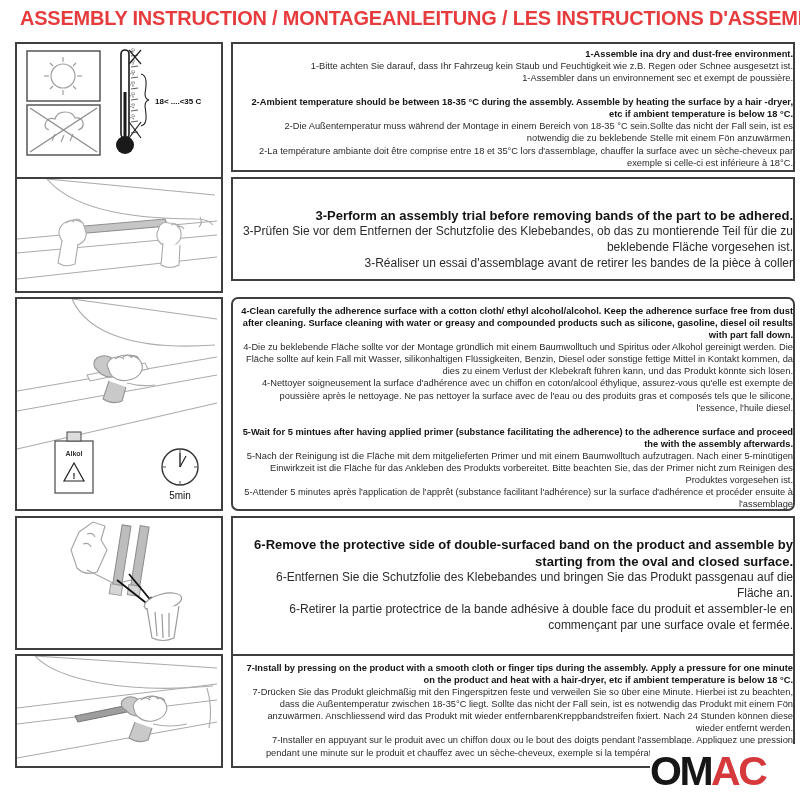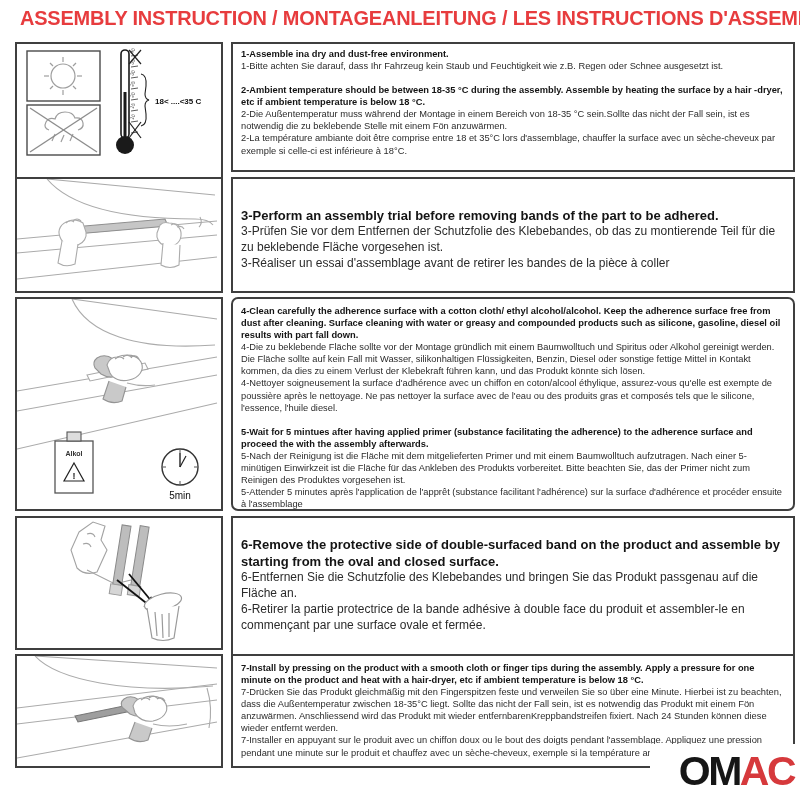--- a/index.html
+++ b/index.html
@@ -1,27 +1,27 @@
 <!DOCTYPE html>
 <html><head>
 <meta charset="utf-8">
 <style>
   html,body{margin:0;padding:0;background:#fff;}
   body{width:800px;height:800px;position:relative;font-family:"Liberation Sans",sans-serif;color:#222;overflow:hidden;}
   .title{position:absolute;top:6px;left:0;width:800px;text-align:center;font-size:21px;font-weight:bold;color:#e73c3e;white-space:nowrap;transform:scaleX(0.95);transform-origin:center;letter-spacing:-0.2px;}
   .box{position:absolute;border:2px solid #3f3f3f;background:#fff;box-sizing:border-box;}
-  .txt{padding:4px 8px 4px 8px;}
+  .txt{padding:4px 0 4px 8px;text-align:right;}
   .txt p{margin:0;}
   .small p{font-size:9.3px;line-height:1.3;color:#2b2b2b;}
   .big p{font-size:12px;line-height:1.32;color:#2b2b2b;}
   .big p.b{font-size:13px;}
   .txt p.b{font-weight:bold;color:#141414;}
   .txt p.gap{margin-top:12px;}
   svg text{font-family:"Liberation Sans",sans-serif;}
-  .logo{position:absolute;left:650px;top:744px;width:150px;height:54px;background:#fff;display:flex;align-items:center;justify-content:flex-end;padding-right:6px;box-sizing:border-box;}
+  .logo{position:absolute;left:650px;top:744px;width:150px;height:54px;background:#fff;display:flex;align-items:center;justify-content:flex-start;padding-right:6px;box-sizing:border-box;}
   .logo span{font-weight:bold;font-size:41px;letter-spacing:-2.5px;line-height:1;}
   .logo .p1{color:#161616;}
   .logo .p2{color:#d6393c;}
 </style>
 </head>
 <body>
 
 <div class="title">ASSEMBLY INSTRUCTION / MONTAGEANLEITUNG / LES INSTRUCTIONS D'ASSEMBLAGE</div>
 
 <div class="box" style="left:15px;top:42px;width:208px;height:158px;">
@@ -83,20 +83,21 @@
           <line x1="124" y1="78" x2="112" y2="94"></line>
       </g>
       <path d="M124,30 q6,1 5,12 l-1,8 q0,5 4,6 q-4,1 -4,6 l1,8 q1,11 -5,12" fill="none" stroke="#222" stroke-width="1.1"></path>
       <text x="138" y="60" font-size="8" font-weight="bold" fill="#111">18&lt; ....&lt;35 C</text>
     </g>
   </svg>
 </div>
 <div class="box txt small" style="left:231px;top:42px;width:564px;height:130px;">
   <p class="b">1-Assemble ina dry and dust-free environment.</p>
   <p>1-Bitte achten Sie darauf, dass Ihr Fahrzeug kein Staub und Feuchtigkeit wie z.B. Regen oder Schnee ausgesetzt ist.</p>
+  <p>1-Assembler dans un environnement sec et exempt de poussière.</p>
   <p class="b gap">2-Ambient temperature should be between 18-35 °C  during the assembly. Assemble by heating the surface by a hair -dryer, etc if ambient temperature is below 18 °C.</p>
   <p>2-Die Außentemperatur muss während der Montage in einem Bereich von 18-35 °C  sein.Sollte das nicht der Fall sein, ist es notwendig die zu beklebende Stelle mit einem Fön anzuwärmen.</p>
   <p>2-La température ambiante doit être comprise entre 18 et 35°C lors d'assemblage, chauffer la surface avec un sèche-cheveux par exemple si celle-ci est inférieure à 18°C.</p>
 </div>
 
 <div class="box" style="left:15px;top:177px;width:208px;height:116px;">
   <svg width="204" height="112" viewBox="0 0 204 112">
     <g fill="none" stroke="#ababab" stroke-width="1.1">
       <path d="M30,0 C52,26 100,40 178,40 C186,40 193,42 196,46"></path>
       <path d="M30,0 L198,16"></path>
@@ -107,21 +108,21 @@
       <polygon points="56,48 148,40 151,47 59,55" fill="#c6c6c6" stroke="#8f8f8f"></polygon>
       <path d="M52,42 c-8,2 -12,9 -9,16 c3,8 11,11 18,8 c6,-2 9,-8 8,-13 l-3,-9 c-4,-3 -10,-4 -14,-2 z" fill="#fff"></path>
       <path d="M45,62 l-4,22 q8,5 17,1 l3,-20" fill="#fff"></path>
       <path d="M49,44 q4,-4 8,-1 M56,42 q4,-4 8,0"></path>
       <path d="M152,44 c8,0 13,6 12,13 c-1,8 -9,12 -16,10 c-6,-2 -9,-8 -8,-13 l3,-8 c3,-3 6,-3 9,-2 z" fill="#fff"></path>
       <path d="M146,64 l-2,22 q9,5 18,0 l1,-20" fill="#fff"></path>
       <path d="M154,46 q5,-3 8,1 M160,48 q5,-2 7,2"></path>
     </g>
   </svg>
 </div>
-<div class="box txt big" style="left:231px;top:177px;width:564px;height:116px;padding-top:28px;">
+<div class="box txt big" style="left:231px;top:177px;width:564px;height:104px;padding-top:28px;">
   <p class="b">3-Perform an assembly trial before removing bands of the part to be adhered.</p>
   <p>3-Prüfen Sie vor dem Entfernen der Schutzfolie des Klebebandes, ob das zu montierende Teil für die zu beklebende Fläche vorgesehen ist.</p>
   <p>3-Réaliser un essai d'assemblage avant de retirer les bandes de la pièce à coller</p>
 </div>
 
 <div class="box" style="left:15px;top:297px;width:208px;height:214px;">
   <svg width="204" height="210" viewBox="0 0 204 210">
     <g fill="none" stroke="#ababab" stroke-width="1.1">
       <path d="M55,0 C70,34 118,52 198,46"></path>
       <path d="M55,0 L200,20"></path>

